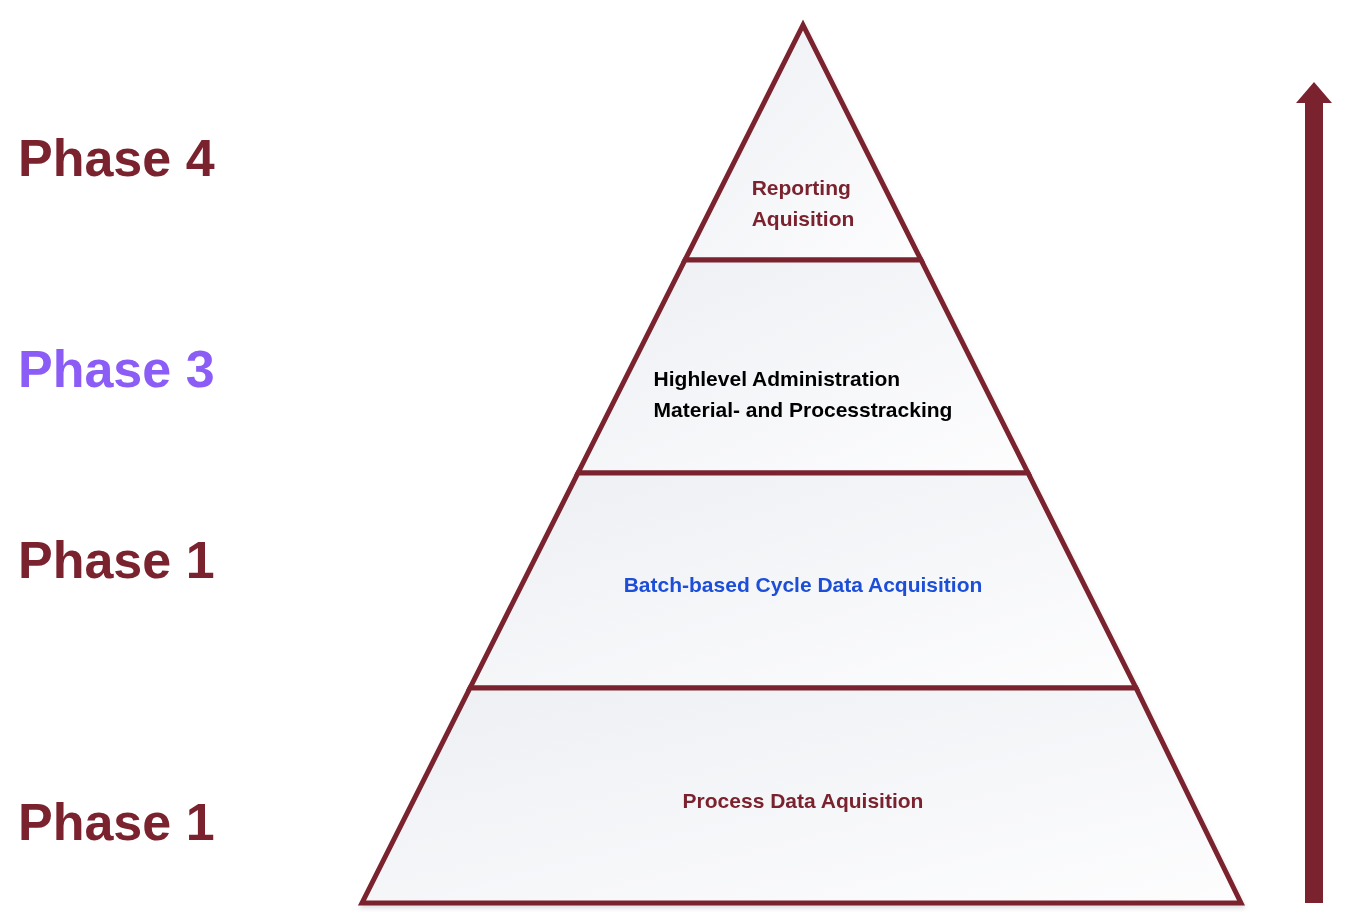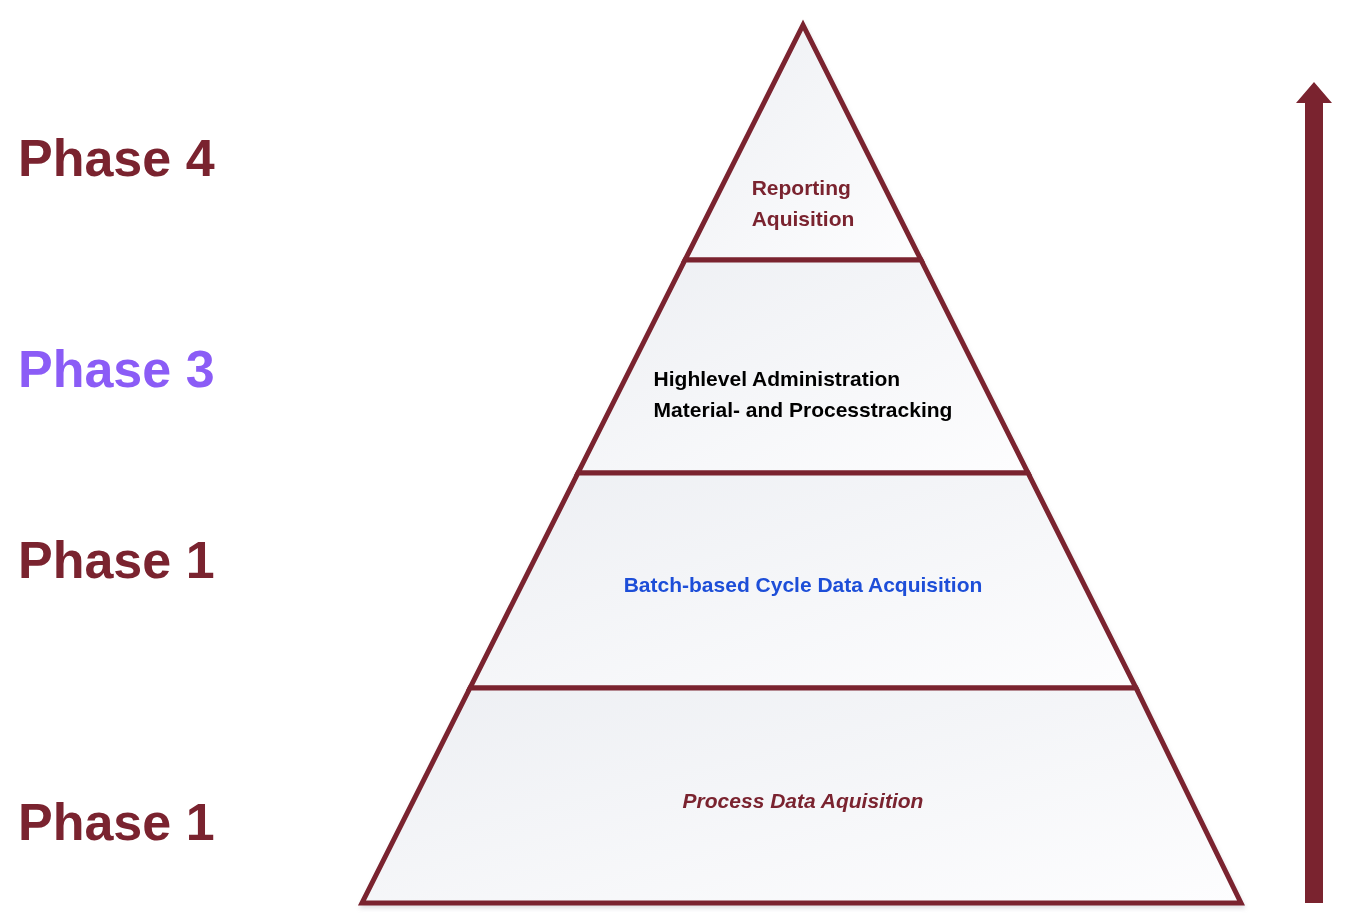--- a/index.html
+++ b/index.html
@@ -82,17 +82,17 @@
 
   <div class="seg-label" style="top:363px; color:#000000;">
     <div>Highlevel Administration</div>
     <div>Material- and Processtracking</div>
   </div>
 
   <div class="seg-label" style="top:540px; color:#1d4ed8;margin-top:29px;">
     <div>Batch-based Cycle Data Acquisition</div>
   </div>
 
-  <div class="seg-label" style="top:785px; color:#7A232F;font-style:italic;">
+  <div class="seg-label" style="top:785px; color:#7A232F;">
     <div>Process Data Aquisition</div>
   </div>
 
 </div>
 
 </body></html>

